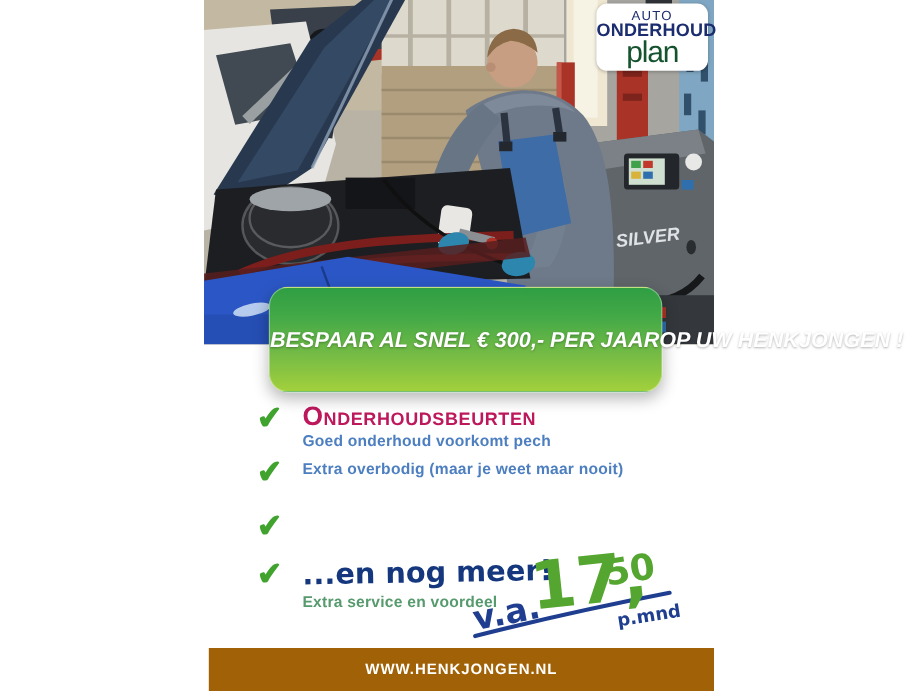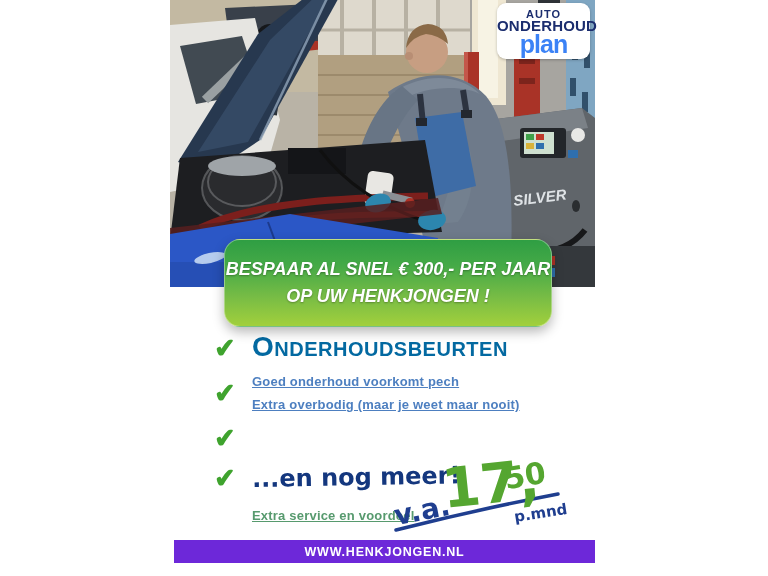--- a/index.html
+++ b/index.html
@@ -13,76 +13,76 @@
   .photo{position:absolute;left:170px;top:0;width:425px;height:287px;overflow:hidden;background:#b9b3a6;}
   .photo svg{display:block;}
 
   
   .logo{
     position:absolute;left:497px;top:3px;width:93px;height:56px;
     background:#ffffff;border-radius:9px;text-align:center;
     padding-top:6px;box-sizing:border-box;z-index:6;
     box-shadow:0 1px 3px rgba(0,0,0,.25);
   }
-  .logo-l1{font-size:11px;font-weight:bold;color:#1b2d6e;letter-spacing:1px;line-height:11px;}
+  .logo-l1{font-size:11px;font-weight:normal;color:#1b2d6e;letter-spacing:1px;line-height:11px;}
   .logo-l2{font-size:15px;font-weight:bold;color:#1b2d6e;letter-spacing:0.2px;line-height:12px;}
-  .logo-l3{font-size:25px;font-weight:bold;color:#3b82f6;line-height:24px;letter-spacing:-1px;}
+  .logo-l3{font-size:25px;font-weight:normal;color:#14532d;line-height:24px;letter-spacing:-1px;}
 
   
   .banner{
     position:absolute;left:224px;top:239px;width:328px;height:88px;
     border-radius:16px;z-index:5;
     background:linear-gradient(180deg,#2f9e43 0%,#45aa47 30%,#77bc45 66%,#a2d03c 100%);
     box-shadow:0 5px 12px rgba(0,0,0,.28);
     border:1px solid rgba(255,255,255,.35);
-    display:flex;flex-direction:column;justify-content:center;align-items:center;
+    display:flex;justify-content:space-between;align-items:center;
     box-sizing:border-box;
   }
   .banner-line{
     color:#ffffff;font-weight:bold;font-style:italic;font-size:18px;line-height:27px;
     text-shadow:0 1px 2px rgba(0,0,0,.3);white-space:nowrap;
   }
 
   
   .item{position:absolute;left:214px;}
   .item-1{top:336px;}
   .item-2{top:381px;}
   .item-3{top:426px;}
   .item-4{top:466px;}
   .check{
     position:absolute;left:0;top:-1px;color:#3fa32e;font-size:26px;line-height:26px;
     font-weight:bold;transform:rotate(-4deg);
   }
   .item-body{margin-left:38px;}
   .title-caps{
-    font-variant:small-caps;font-weight:bold;font-size:28px;line-height:22px;
-    color:#0369a1;letter-spacing:0.5px;white-space:nowrap;
+    font-variant:small-caps;font-weight:bold;font-size:22px;line-height:22px;
+    color:#be185d;letter-spacing:0.5px;white-space:nowrap;
   }
   .title-script{
     font-family:"DejaVu Sans",sans-serif;font-weight:bold;font-size:24px;line-height:26px;
     color:#14377e;transform:rotate(-1deg);transform-origin:left;white-space:nowrap;
   }
   .subtitle{
-    font-weight:bold;font-size:13px;line-height:14px;color:#4d7fc0;margin-top:17px;
-    letter-spacing:0.2px;white-space:nowrap;text-decoration:underline;
+    font-weight:bold;font-size:13px;line-height:14px;color:#4d7fc0;margin-top:3px;
+    letter-spacing:0.2px;white-space:nowrap;
   }
   .subtitle-green{color:#579a6e;}
 
   
   .price{position:absolute;left:390px;top:450px;width:180px;height:105px;z-index:7;}
   .price span{font-family:"DejaVu Sans",sans-serif;font-weight:bold;position:absolute;white-space:nowrap;}
   .price-prefix{left:4px;top:44px;font-size:28px;color:#1f3e8f;transform:rotate(-11deg);}
   .price-amount{left:52px;top:6px;font-size:55px;line-height:56px;color:#55a630;transform:rotate(-6deg);}
   .price-cents{left:114px;top:8px;font-size:30px;color:#55a630;transform:rotate(-9deg);}
   .price-period{left:124px;top:54px;font-size:15px;color:#1f3e8f;transform:rotate(-9deg);}
   .price-underline{position:absolute;left:0;top:0;}
 
   
   .footer-bar{
-    position:absolute;left:174px;top:540px;width:421px;height:23px;background:#6d28d9;
+    position:absolute;left:174px;top:540px;width:421px;height:36px;background:#a16207;
     display:flex;align-items:center;justify-content:center;
   }
   .footer-text{color:#ffffff;font-size:12.5px;font-weight:bold;letter-spacing:0.8px;}
 </style>
 </head>
 <body>
 
 <div class="flyer">
 
   <div class="photo">

